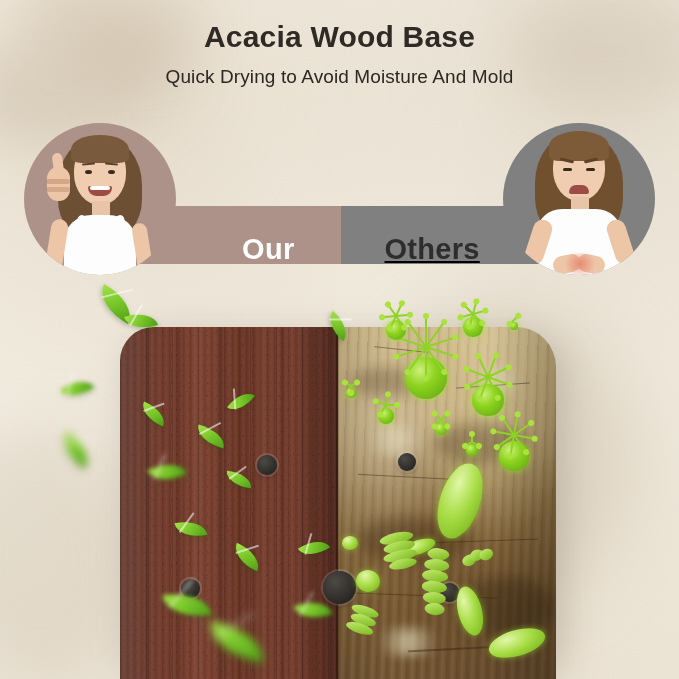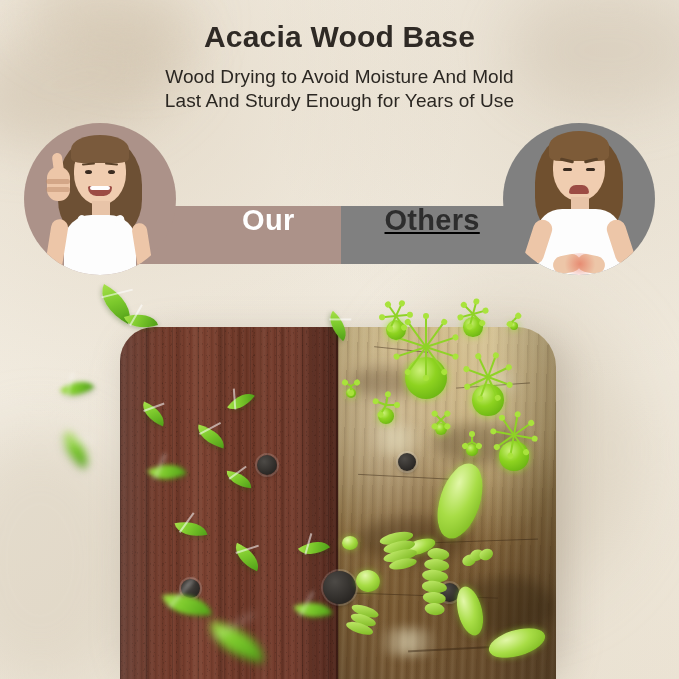--- a/index.html
+++ b/index.html
@@ -32,21 +32,21 @@
     line-height:1.1;margin:0;
   }
   .subtitle{
     margin:12px 0 0 0;font-size:19px;font-weight:500;color:#2b2722;
     line-height:1.28;letter-spacing:.1px;
   }
   .subtitle span{display:block;}
 
   
   .cmp{position:absolute;left:95px;right:95px;top:206px;height:58px;display:flex;}
-  .cmp-half{flex:1;display:flex;align-items:flex-start;position:relative;}
+  .cmp-half{flex:1;display:flex;align-items:flex-end;position:relative;}
   .cmp-our{background:#ac9289;justify-content:flex-end;padding-right:46px;}
   .cmp-others{background:#808080;justify-content:flex-start;padding-left:44px;text-decoration:underline;}
   .cmp-label{font-size:29px;font-weight:700;letter-spacing:.3px;line-height:1;}
   .lbl-our{color:#ffffff;}
   .lbl-others{color:#2d2d2d;}
 
   
   .person{position:absolute;width:152px;height:152px;border-radius:50%;overflow:hidden;}
   .person-left{left:24px;top:123px;background:#ac9289;}
   .person-right{right:24px;top:123px;background:#808080;}
@@ -149,22 +149,21 @@
   <div class="bg-base"></div>
   <div class="soft-blob blob1"></div>
   <div class="soft-blob blob2"></div>
   <div class="soft-blob blob3"></div>
   <div class="soft-blob blob4"></div>
   <div class="soft-blob blob5"></div>
 
   <div class="head-wrap">
     <h1 class="title">Acacia Wood Base</h1>
     <p class="subtitle">
-      <span>Wood Drying to Avoid Moisture And Mold</span>
-      <span>Last And Sturdy Enough for Years of Use</span>
+      <span>Quick Drying to Avoid Moisture And Mold</span>
     </p>
   </div>
 
   <div class="cmp">
     <div class="cmp-half cmp-our">
       <span class="cmp-label lbl-our">Our</span>
     </div>
     <div class="cmp-half cmp-others">
       <span class="cmp-label lbl-others">Others</span>
     </div>

